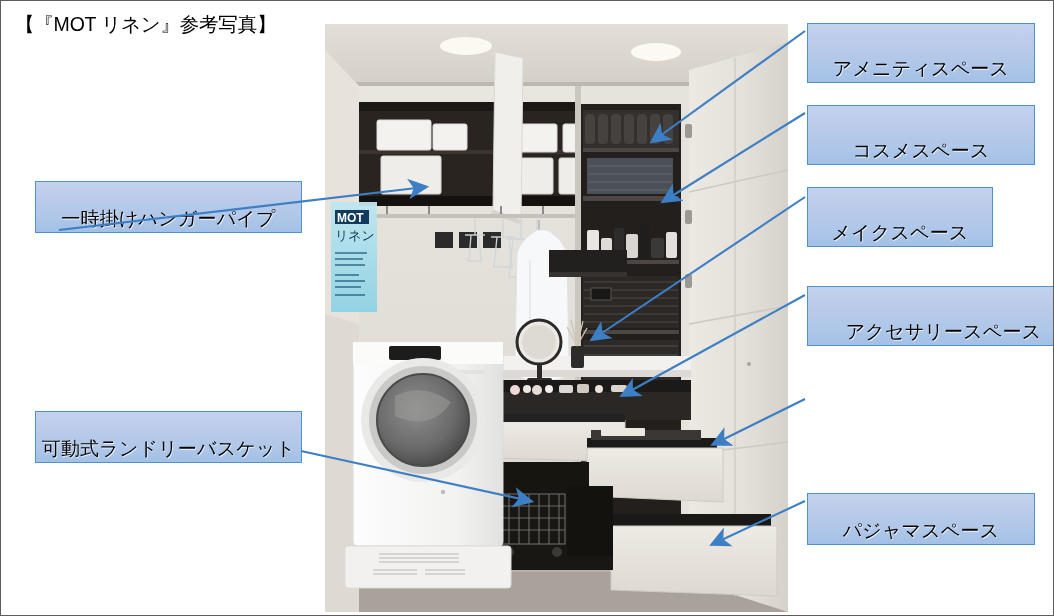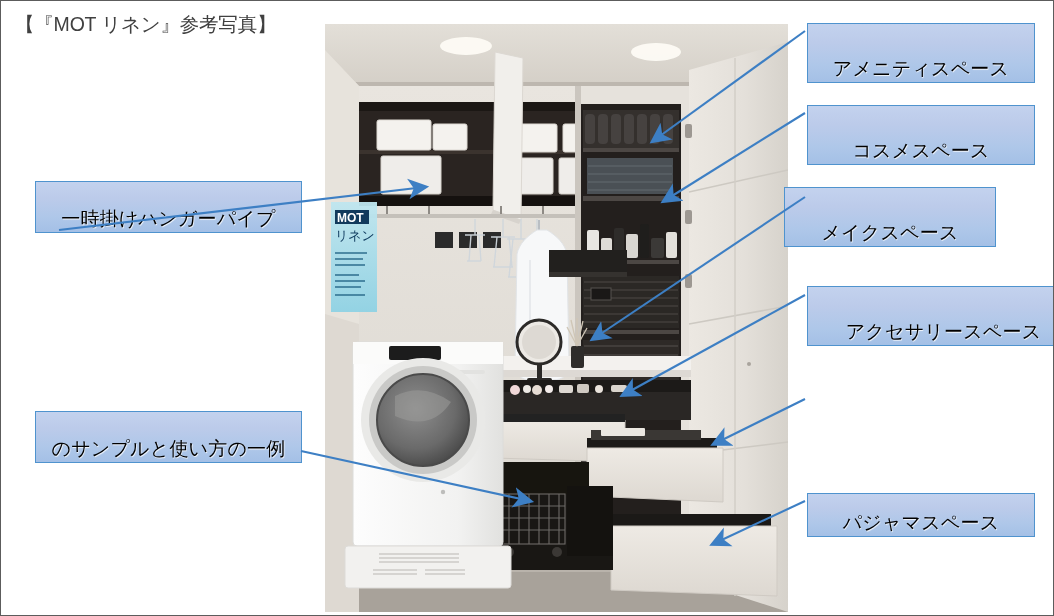--- a/index.html
+++ b/index.html
@@ -14,21 +14,21 @@
     width:1054px;height:616px;
     box-sizing:border-box;
     border:1px solid #5c5c5c;
     background:#ffffff;
     overflow:hidden;
   }
 
   
   .heading-block{
     position:absolute;left:14px;top:8px;width:300px;
-    color:#404040;
+    color:#000000;
   }
   .heading-title{
     font-size:19.5px;line-height:30px;
     letter-spacing:-0.2px;
     white-space:nowrap;
   }
   .heading-sub{
     margin-top:6px;
     font-size:18.5px;line-height:26px;
     letter-spacing:-0.3px;
@@ -351,36 +351,36 @@
         <rect x="10" y="270" width="30" height="2"></rect>
       </g>
     </svg>
   </div>
 
   <div class="callout" style="left:34px;top:180px;width:267px;height:52px;">
     <span>一時掛けハンガーパイプ</span>
   </div>
 
   <div class="callout" style="left:34px;top:410px;width:267px;height:52px;">
-    <span>のサンプルと使い方の一例</span>
+    <span>可動式ランドリーバスケット</span>
   </div>
 
   <div class="callout" style="left:806px;top:22px;width:228px;height:60px;">
     <span>アメニティスペース</span>
   </div>
   <div class="callout" style="left:806px;top:104px;width:228px;height:60px;">
     <span>コスメスペース</span>
   </div>
-  <div class="callout" style="left:783px;top:186px;width:212px;height:60px;">
+  <div class="callout" style="left:806px;top:186px;width:186px;height:60px;">
     <span>メイクスペース</span>
   </div>
   <div class="callout" style="left:806px;top:285px;width:273px;height:60px;">
     <span>アクセサリースペース</span>
   </div>
-  <div class="callout" style="left:806px;top:492px;width:228px;height:44px;">
+  <div class="callout" style="left:806px;top:492px;width:228px;height:52px;">
     <span>パジャマスペース</span>
   </div>
 
   <svg class="arrows" viewBox="0 0 1054 616">
     <defs>
       <marker id="ah" markerWidth="11" markerHeight="11" refX="8" refY="5.5" orient="auto" markerUnits="strokeWidth">
         <path d="M0,0.6 L10,5.5 L0,10.4 L2.6,5.5 z" fill="#3d7fc4"></path>
       </marker>
     </defs>
 

